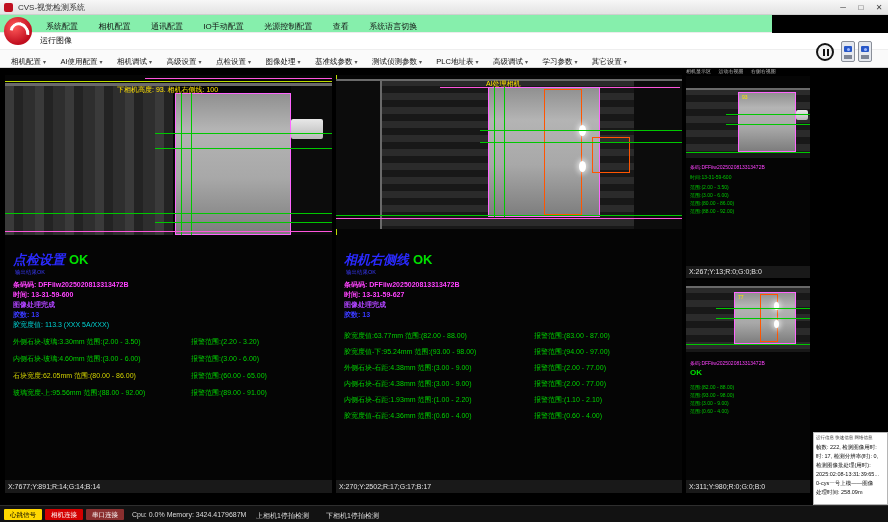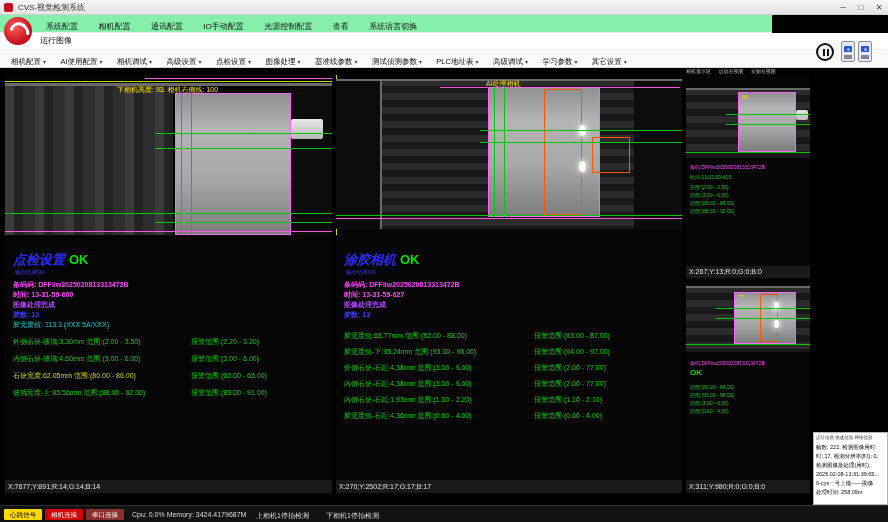--- a/index.html
+++ b/index.html
@@ -208,21 +208,21 @@
       <div class="glint" style="left:243px;top:86px;width:7px;height:11px"></div>
       <div class="vl" style="left:158px;top:12px;height:130px"></div>
       <div class="vl" style="left:168px;top:12px;height:130px"></div>
       <div class="hl" style="left:144px;top:55px;width:202px"></div>
       <div class="hl" style="left:144px;top:67px;width:202px"></div>
       <div class="hl" style="left:0;top:140px;width:346px"></div>
       <div class="hl mag" style="left:0;top:143px;width:346px"></div>
       <div class="ov t-y" style="left:150px;top:4px">AI处理相机</div>
 
       <div class="ov cam-title" style="left:8px;top:176px">
-        <span>涂胶相机</span><span class="ok">OK</span>
+        <span>相机右侧线</span><span class="ok">OK</span>
       </div>
       <div class="ov t-bs" style="left:10px;top:194px">输出结果OK</div>
       <div class="ov t-m" style="left:8px;top:205px">条码码: DFFiiw2025020813313472B</div>
       <div class="ov t-m" style="left:8px;top:215px">时间: 13-31-59-627</div>
       <div class="ov t-p" style="left:8px;top:225px">图像处理完成</div>
       <div class="ov t-b" style="left:8px;top:235px">胶数: 13</div>
 
       <div class="mrow" style="left:8px;top:256px;right:2px">
         <span>胶宽度值:63.77mm 范围:(82.00 - 88.00)</span>
         <span class="rcol" style="left:190px">报警范围:(83.00 - 87.00)</span>

